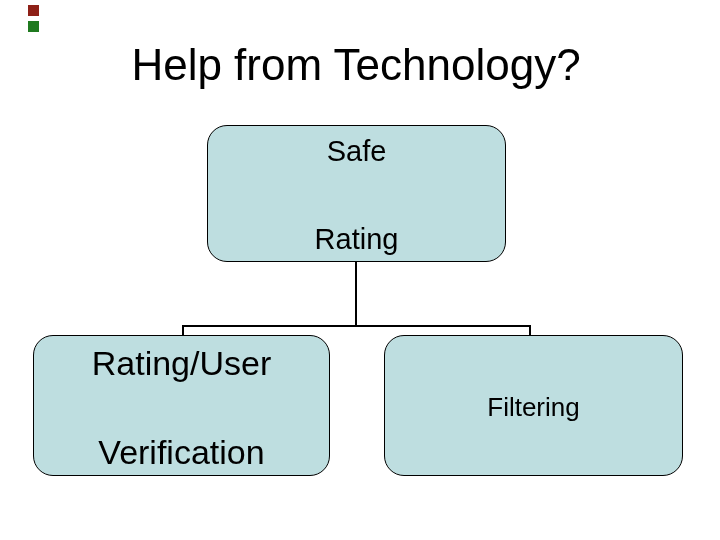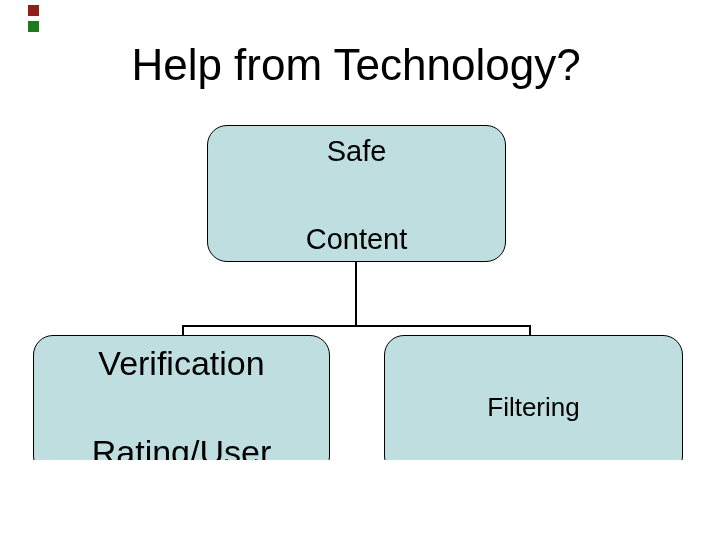--- a/index.html
+++ b/index.html
@@ -3,21 +3,21 @@
 <meta charset="utf-8">
 <style>
   html, body {
     margin: 0;
     padding: 0;
     background: #ffffff;
   }
   .slide {
     position: relative;
     width: 720px;
-    height: 460px;
+    height: 540px;
     background: var(--background, #ffffff);
     font-family: "Liberation Sans", "DejaVu Sans", sans-serif;
     color: var(--text, #000000);
     overflow: hidden;
   }
 
   
   .decor {
     position: absolute;
     width: 11px;
@@ -100,30 +100,30 @@
 
 <div class="slide">
 
   <div class="decor red"></div>
   <div class="decor green"></div>
 
   <div class="title">Help from Technology?</div>
 
   <div class="node node-root">
     <div class="node-line">Safe</div>
-    <div class="node-line">Content</div>
+    <div class="node-line">Rating</div>
   </div>
 
   <div class="conn conn-v"></div>
   <div class="conn conn-h"></div>
   <div class="conn conn-stub-l"></div>
   <div class="conn conn-stub-r"></div>
 
   <div class="node node-left">
+    <div class="node-line">Rating/User</div>
     <div class="node-line">Verification</div>
-    <div class="node-line">Rating/User</div>
   </div>
 
   <div class="node node-right">
     <div class="node-line">Filtering</div>
   </div>
 
 </div>
 
 </body></html>

